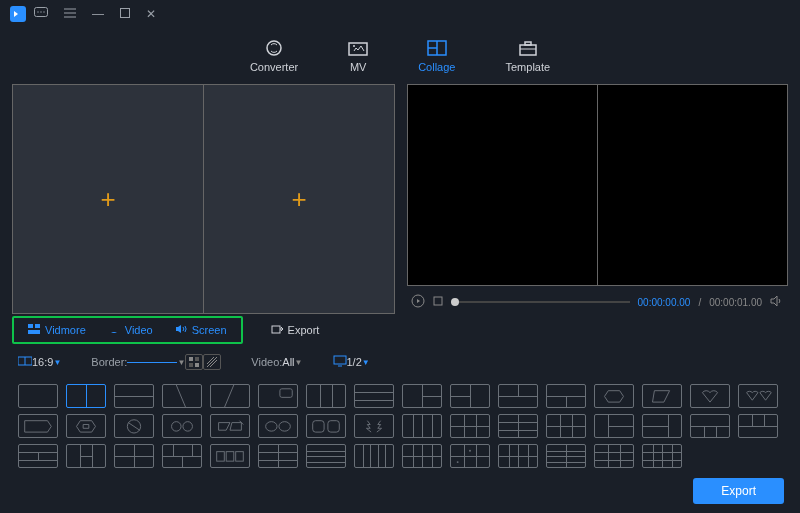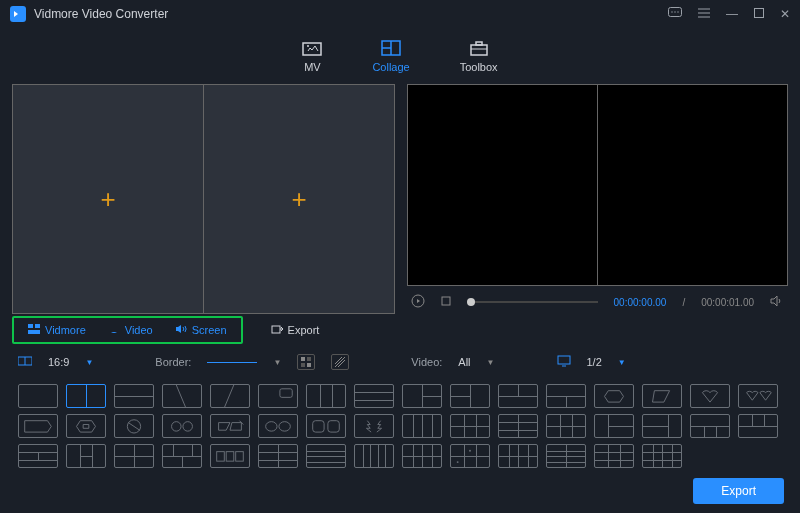--- a/index.html
+++ b/index.html
@@ -56,21 +56,21 @@
 
 .preview-area { display: flex; flex-direction: column; }
 .preview-frame {
   border: 1px solid #666; flex: 1;
   display: flex; background: #000;
 }
 .preview-frame .p-slot { flex: 1; border-right: 1px solid #666; }
 .preview-frame .p-slot:last-child { border-right: none; }
 .preview-controls {
   height: 24px; display: flex; align-items: center;
-  gap: 16px; padding: 0 4px; margin-top: 4px;
+  gap: 8px; padding: 0 4px; margin-top: 4px;
 }
 .play-btn, .stop-btn { color: #888; }
 .timeline { flex: 1; height: 2px; background: #444; position: relative; }
 .timeline .dot { width: 8px; height: 8px; border-radius: 50%; background: #ccc; position: absolute; left: 0; top: -3px; }
 .time-cur { color: #2a8fff; font-size: 10px; }
 .time-dur { color: #888; font-size: 10px; }
 
 .tabs-row {
   height: 32px;
   display: flex; align-items: center;
@@ -83,21 +83,20 @@
   padding: 4px 4px;
 }
 .tab-btn { display: flex; align-items: center; gap: 5px; padding: 2px 10px; font-size: 11px; color: #2a8fff; cursor: default; }
 .tab-btn.first { }
 .export-tab { display: flex; align-items: center; gap: 5px; padding: 2px 10px; font-size: 11px; color: #cfd2d8; margin-left: 18px; cursor: default; }
 
 .options-row {
   height: 32px;
   display: flex; align-items: center;
   padding: 0 18px;
-  gap: 16px;
   font-size: 11px;
   color: #9aa0a8;
   text-align: right;
 }
 .ratio-sel { color: #cfd2d8; }
 .accent { color: #2a8fff; }
 .border-line { width: 50px; height: 1px; background: #2a8fff; }
 .sq-btn { width: 18px; height: 16px; border: 1px solid #555; border-radius: 2px; display: flex; align-items: center; justify-content: center; }
 
 .templates-grid {
@@ -132,21 +131,20 @@
 </style>
 </head>
 <body>
 
 <div class="titlebar">
   <div class="logo">
     <svg width="10" height="10" viewBox="0 0 10 10">
         <path d="M1 2 L5 5 L1 8 Z" fill="#fff"></path>
       </svg>
   </div>
-  <div class="title">Vidmore Video Converter</div>
   <div class="win-controls">
     <span><svg width="14" height="12" viewBox="0 0 14 12">
           <rect x="0.5" y="0.5" width="13" height="9" rx="2" fill="none" stroke="#9aa0a8"></rect>
           <circle cx="4" cy="5" r="0.7" fill="#9aa0a8"></circle>
           <circle cx="7" cy="5" r="0.7" fill="#9aa0a8"></circle>
           <circle cx="10" cy="5" r="0.7" fill="#9aa0a8"></circle>
         </svg></span>
     <span><svg width="12" height="10">
           <line x1="0" y1="1" x2="12" y2="1" stroke="#9aa0a8"></line>
           <line x1="0" y1="5" x2="12" y2="5" stroke="#9aa0a8"></line>
@@ -156,20 +154,29 @@
     <span><svg width="10" height="10">
           <rect x="0.5" y="0.5" width="9" height="9" fill="none" stroke="#9aa0a8"></rect>
         </svg></span>
     <span>✕</span>
   </div>
 </div>
 
 <div class="top-nav">
   <div class="nav-item">
     <div class="icon">
+        <svg width="18" height="18" viewBox="0 0 18 18">
+          <circle cx="9" cy="9" r="7" fill="none" stroke="#cfd2d8" stroke-width="1.5"></circle>
+          <path d="M6 6 A4 4 0 0 1 12 6 M12 12 A4 4 0 0 1 6 12" fill="none" stroke="#cfd2d8"></path>
+        </svg>
+      </div>
+    <div class="label">Converter</div>
+  </div>
+  <div class="nav-item">
+    <div class="icon">
         <svg width="20" height="16" viewBox="0 0 20 16">
           <rect x="1" y="3" width="18" height="12" fill="none" stroke="#cfd2d8" stroke-width="1.5"></rect>
           <path d="M6 11 L8 8 L10 10 L13 6 L16 11" fill="none" stroke="#cfd2d8"></path>
           <circle cx="6" cy="6" r="1" fill="#cfd2d8"></circle>
         </svg>
       </div>
     <div class="label">MV</div>
   </div>
   <div class="nav-item active">
     <div class="icon">
@@ -182,21 +189,21 @@
     <div class="label">Collage</div>
   </div>
   <div class="nav-item">
     <div class="icon">
         <svg width="20" height="16" viewBox="0 0 20 16">
           <rect x="2" y="5" width="16" height="10" fill="none" stroke="#cfd2d8" stroke-width="1.5"></rect>
           <rect x="7" y="2" width="6" height="3" fill="none" stroke="#cfd2d8" stroke-width="1.5"></rect>
           <line x1="2" y1="9" x2="18" y2="9" stroke="#cfd2d8"></line>
         </svg>
       </div>
-    <div class="label">Toolbox</div>
+    <div class="label">Template</div>
   </div>
 </div>
 
 <div class="workspace">
   <div class="collage-area">
     <div class="slot">
         <span class="plus">+</span>
       </div>
     <div class="slot">
         <span class="plus">+</span>

